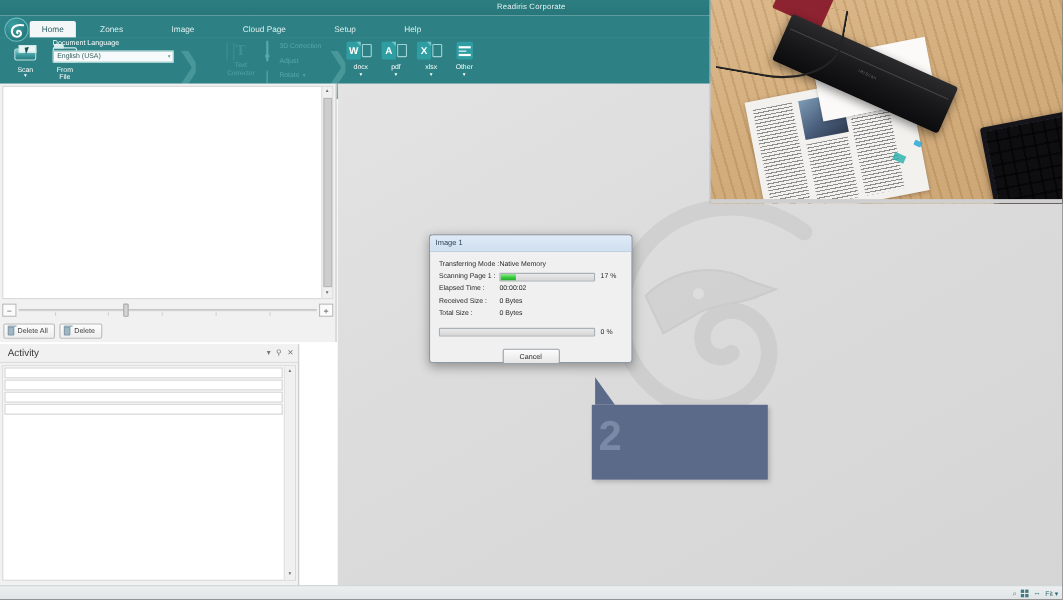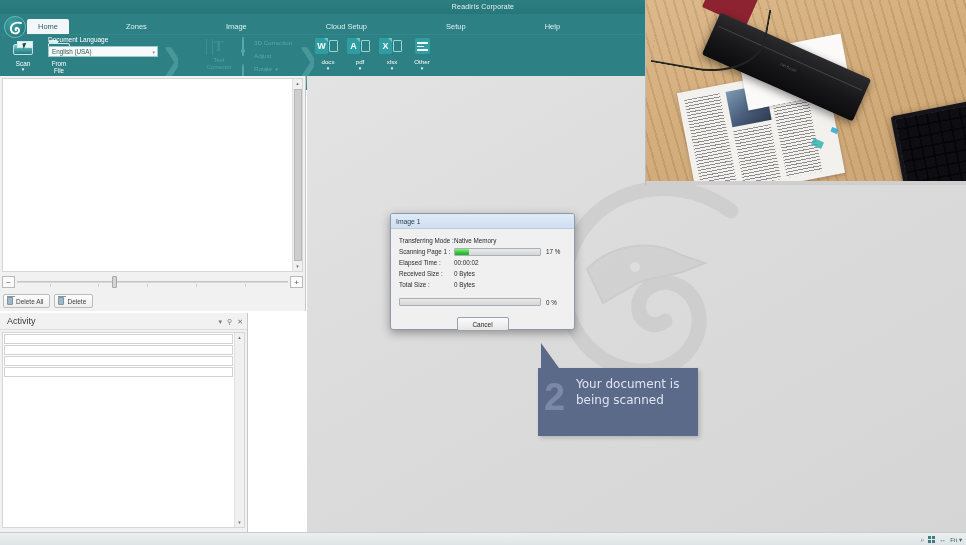--- a/index.html
+++ b/index.html
@@ -40,21 +40,21 @@
   .applogo {
     position: absolute; left: 4px; top: 2px;
     width: 22px; height: 22px; border-radius: 50%;
     background: radial-gradient(circle at 35% 30%, #3ba0a2, #1c6b70);
     border: 1px solid #6dbcbd;
   }
   .applogo svg { position: absolute; left: 3px; top: 3px; }
 
   .tabs {
     position: absolute; left: 27px; top: 5px;
-    display: flex; align-items: flex-start; height: 15px; gap: 35px;
+    display: flex; align-items: flex-start; height: 15px;
   }
   .tab {
     font-size: 7.5px; color: #dcefef;
     padding: 0 22px; line-height: 15px; height: 15px;
     white-space: nowrap;
   }
   .tab.active {
     background: #f4f7f7; color: #2c5f63;
     border-radius: 2px 2px 0 0;
     padding: 0 11px;
@@ -175,21 +175,21 @@
     background: #2f9ea2; border-radius: 2px;
   }
   .other-ico .l { position: absolute; left: 2px; height: 1.6px; background: #fff; }
 
   
   .lpanel {
     position: absolute; left: 0; background: #f1f1f1;
     border-right: 1px solid #c8c8c8;
   }
   #pages-panel { top: 76px; left: 0; width: 306px; height: 235px; }
-  #activity-panel { top: 313px; left: 0; width: 248px; height: 219px; }
+  #activity-panel { top: 313px; left: 0; width: 272px; height: 219px; }
   .panel-head {
     position: relative; height: 17px; background: #f1f1f1;
     border-bottom: 1px solid #dcdcdc;
   }
   .panel-title {
     position: absolute; left: 7px; top: 0; line-height: 17px;
     font-size: 9px; color: #3a3a3a;
   }
   .panel-btns { position: absolute; right: 4px; top: 0; display: flex; gap: 5px; line-height: 17px; }
   .panel-btn { font-size: 7px; color: #777; }
@@ -436,21 +436,21 @@
     <div class="applogo">
       <svg width="16" height="16" viewBox="0 0 16 16" aria-hidden="true">
         <path d="M13 3 C6 1.5 2 5.5 3 10 C3.8 13.2 7.5 14.5 10 12.5 C11.8 11 11.2 8.2 9 8 C7.6 7.9 7 9.4 8 10.2" fill="none" stroke="#ffffff" stroke-width="1.9" stroke-linecap="round"></path>
       </svg>
     </div>
 
     <div class="tabs">
       <div class="tab active">Home</div>
       <div class="tab">Zones</div>
       <div class="tab">Image</div>
-      <div class="tab">Cloud Setup</div>
+      <div class="tab">Cloud Page</div>
       <div class="tab">Setup</div>
       <div class="tab">Help</div>
     </div>
 
     <div class="ribbon-body">
 
       <div class="rgroup" id="g-acquire">
         <div class="bigbtn" style="left:4px;">
           <div class="ico">
             <div class="scanner-ico"></div>
@@ -553,21 +553,20 @@
         <path d="M196 40 C130 -8 40 24 30 104 C22 168 80 214 130 196 C168 182 176 134 146 116
                  C124 103 100 120 104 140 C106 152 120 158 130 150" fill="none" stroke="#c3c3c3" stroke-width="15" stroke-linecap="round"></path>
         <path d="M52 98 C78 72 118 68 146 84 L170 92 L150 100 C132 106 110 106 96 116 L68 132 Z" fill="#c9c9c9" stroke="#bdbdbd" stroke-width="2"></path>
         <circle cx="100" cy="96" r="5" fill="#e0e0e0"></circle>
       </svg>
     </div>
 
     <div id="callout" style="left: 231px; top: 292px; background: rgb(92, 106, 138);">
       <div class="tail"></div>
       <div class="bignum">2</div>
-      <div class="ctext">Your document is being scanned</div>
     </div>
   </div>
 
   <div class="lpanel" id="pages-panel">
     <div class="panel-body" id="pages-body">
       <div class="vscroll">
         <div class="arrow">▴</div>
         <div class="thumb"></div>
         <div class="arrow" style="position:absolute;bottom:0;width:100%;">▾</div>
       </div>

